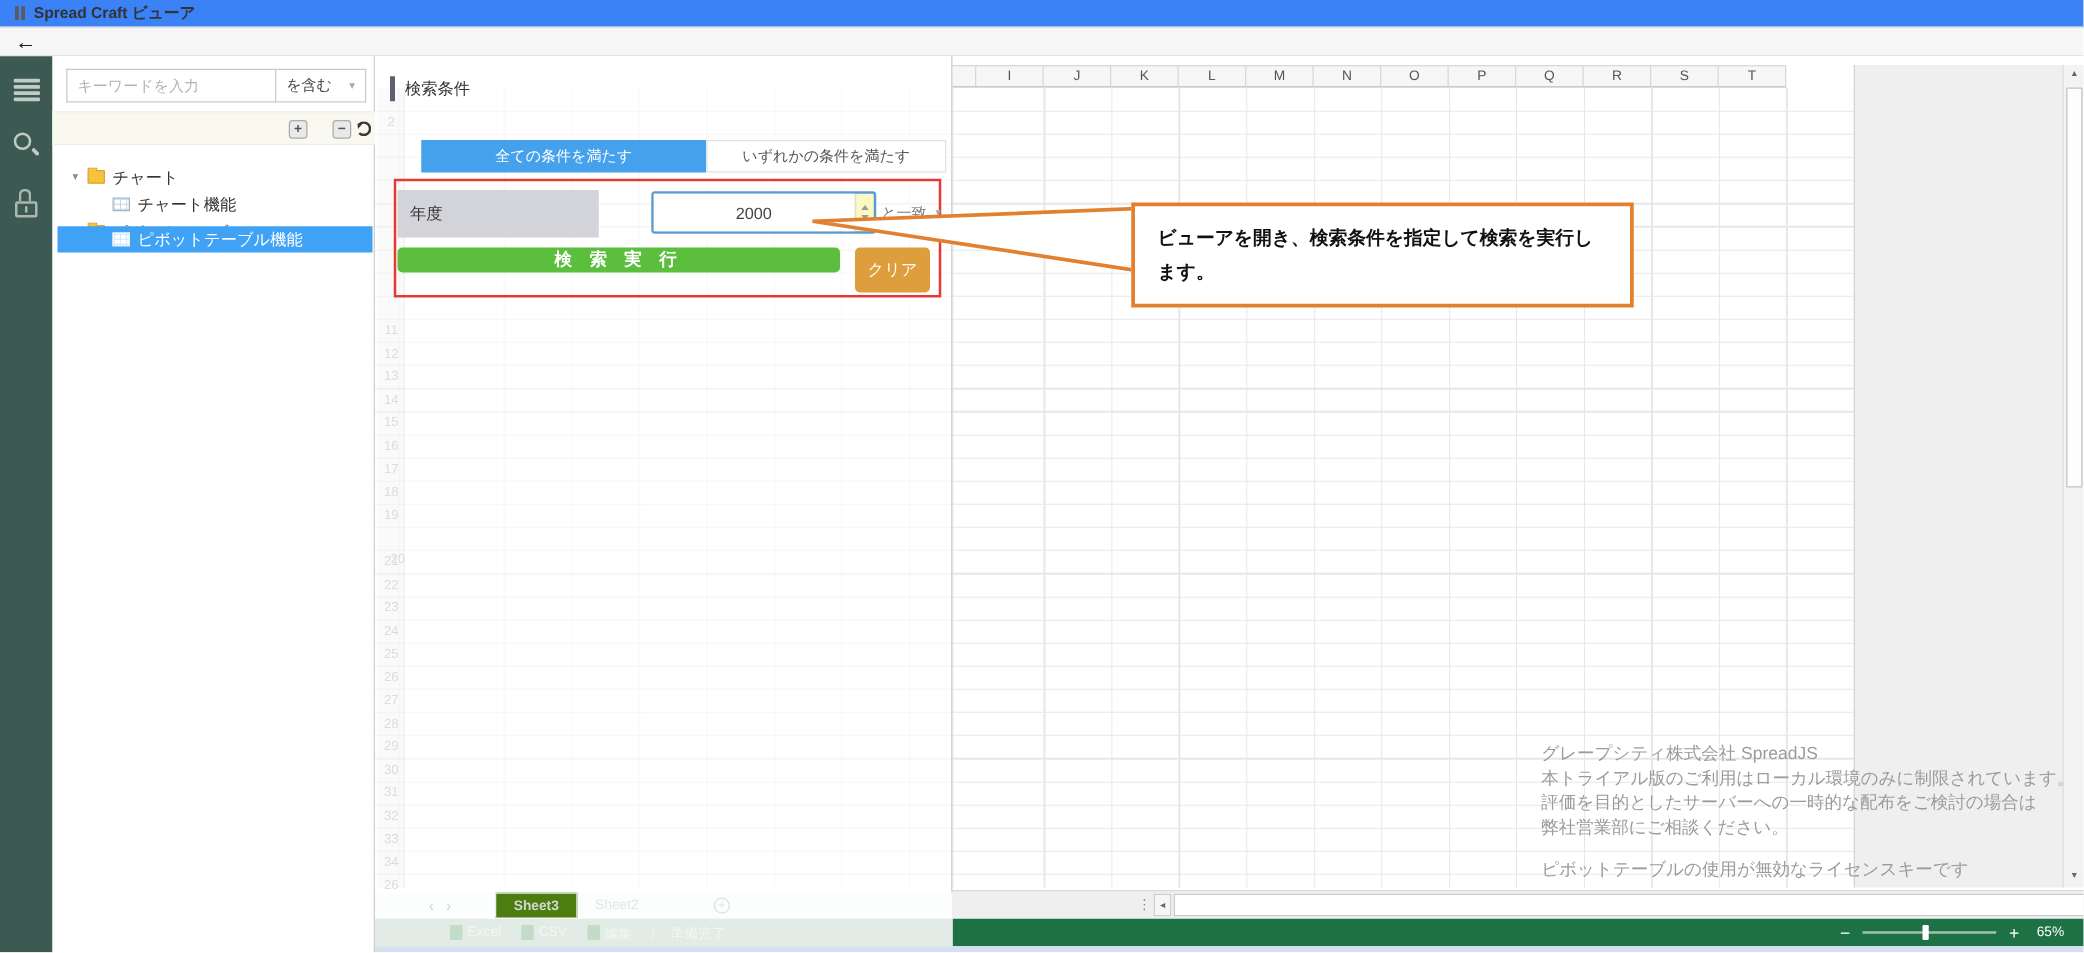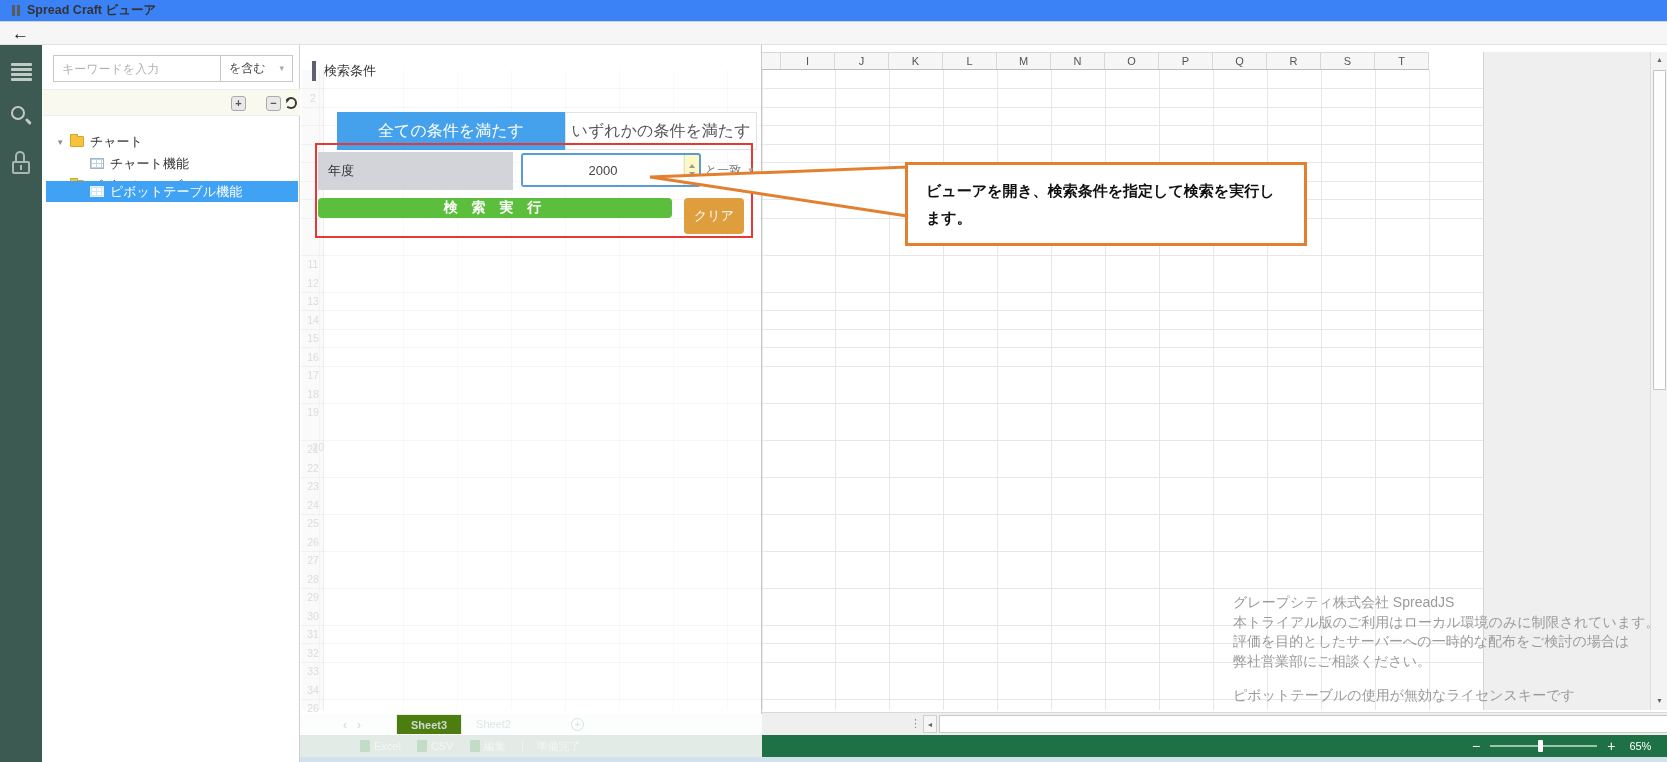--- a/index.html
+++ b/index.html
@@ -73,25 +73,25 @@
 
   
   .panel{position:absolute;left:300px;top:45px;width:462px;height:712px;background:#fff;border-right:1px solid #c9c9c9;}
   .panel-grid{position:absolute;left:0;top:25px;width:462px;height:640px;
     background-image:repeating-linear-gradient(to right,transparent 0 53px,rgba(0,0,0,0.025) 53px 54px),repeating-linear-gradient(to bottom,transparent 0 17.5px,rgba(0,0,0,0.035) 17.5px 18.5px);
     background-position:50px 1px;}
   .rowhead-col{position:absolute;left:2px;top:0;width:22px;height:640px;background:rgba(0,0,0,0.018);border-right:1px solid rgba(0,0,0,0.045);}
   .rownum{position:absolute;left:2px;width:22px;height:18.5px;font-size:10.5px;color:#dcdcdc;text-align:center;line-height:18.5px;}
   .p-title-bar{position:absolute;left:12px;top:16px;width:4px;height:20px;background:#5f5f73;}
   .p-title{position:absolute;left:24px;top:17px;font-size:13px;color:#333;}
-  .p-tab{position:absolute;top:67px;height:38px;font-size:16px;display:flex;align-items:center;justify-content:center;cursor:pointer;}
+  .p-tab{position:absolute;top:67px;height:26px;font-size:12px;display:flex;align-items:center;justify-content:center;cursor:pointer;}
   .p-tab.active{left:37px;width:228px;background:#45a1ec;color:#fff;}
   .p-tab.inactive{left:265px;width:192px;background:#fff;border:1px solid #e2e2e2;color:#555;}
   .red-box{position:absolute;left:15px;top:98px;width:438px;height:95px;border:2px solid #e53935;}
-  .field-label{position:absolute;left:18px;top:107px;width:195px;height:38px;background:#d3d3da;display:flex;align-items:center;padding-left:10px;font-size:13px;color:#333;}
+  .field-label{position:absolute;left:18px;top:107px;width:161px;height:38px;background:#d3d3da;display:flex;align-items:center;padding-left:10px;font-size:13px;color:#333;}
   .num-input{position:absolute;left:221px;top:108px;width:180px;height:34px;background:#fef9c3;border:2px solid #5b9bd5;border-radius:3px;}
   .num-input input{position:absolute;left:0;top:0;width:160px;height:30px;border:none;outline:none;text-align:center;font-size:13px;color:#444;}
   .spinner{position:absolute;right:0;top:0;width:15px;height:30px;border-left:1px solid #cfe0f1;display:flex;flex-direction:column;align-items:center;justify-content:center;gap:4px;cursor:pointer;}
   .tri-up{width:0;height:0;border-left:3.5px solid transparent;border-right:3.5px solid transparent;border-bottom:4px solid #999;}
   .tri-dn{width:0;height:0;border-left:3.5px solid transparent;border-right:3.5px solid transparent;border-top:4px solid #999;}
   .op-dd{position:absolute;left:405px;top:110px;width:48px;height:30px;display:flex;align-items:center;font-size:12px;color:#777;cursor:pointer;}
   .op-dd .chev{margin-left:auto;}
   .btn-search{position:absolute;left:18px;top:153px;width:354px;height:20px;background:#5cbe3d;border-radius:4px;color:#fff;font-size:14px;font-weight:bold;letter-spacing:5px;display:flex;align-items:center;justify-content:center;cursor:pointer;}
   .btn-clear{position:absolute;left:384px;top:153px;width:60px;height:36px;background:#df9e3e;border-radius:4px;color:#fff;font-size:13px;display:flex;align-items:center;justify-content:center;cursor:pointer;}
 

